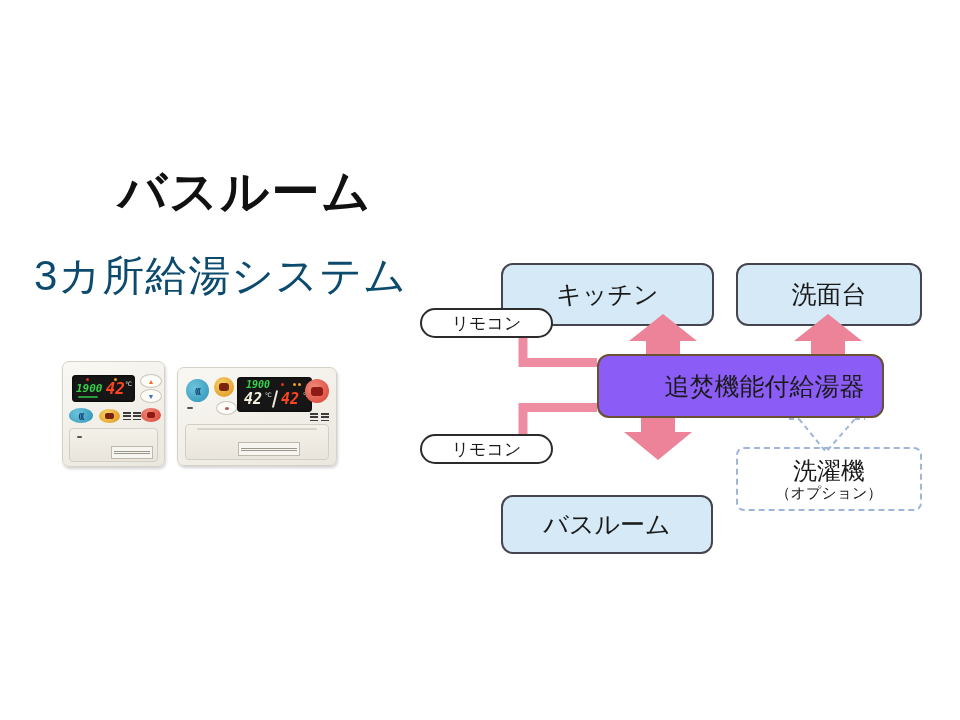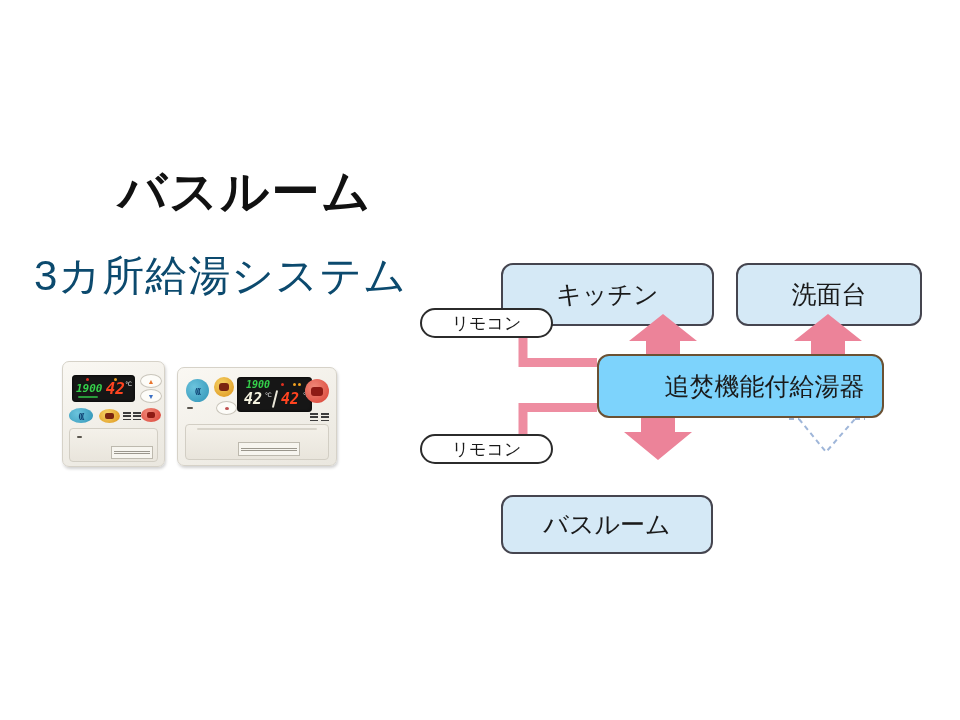--- a/index.html
+++ b/index.html
@@ -50,21 +50,21 @@
     border:1px solid #d2cec4;border-radius:4px;}
   .flap-groove{position:absolute;left:8%;right:8%;top:3px;height:2px;background:#d8d4ca;border-radius:2px;}
   .sticker{position:absolute;background:#f7f5ef;border:1px solid #bdb9ae;
     display:flex;flex-direction:column;justify-content:center;gap:1px;padding:1px 2px;}
   .sticker i{display:block;height:1px;background:#9a968c;}
   .notch{position:absolute;background:#5a564e;border-radius:1px;}
   
   .node{position:absolute;display:flex;align-items:center;justify-content:center;
     text-align:center;box-sizing:border-box;border-radius:15px;}
   .room{background:#d5e9f6;border:2px solid #45454f;border-radius:12px;font-size:25px;z-index:1;}
-  .heater{background:#7dd3fc;border:2px solid #6b5133;border-radius:12px;font-size:25px;z-index:3;padding-left:48px;}
+  .heater{background:#8b5cf6;border:2px solid #6b5133;border-radius:12px;font-size:25px;z-index:3;padding-left:48px;}
   .remote{background:#ffffff;border:2px solid #2b2b2b;font-size:17px;z-index:4;}
   .washer{background:#ffffff;border:2px dashed #9fb6d9;border-radius:8px;
     flex-direction:column;line-height:1.15;z-index:1;}
   .washer .main{font-size:24px;}
   .washer .sub{font-size:15px;}
   #connectors{position:absolute;left:0;top:0;z-index:2;pointer-events:none;}
 </style>
 </head>
 <body>
 
@@ -173,14 +173,18 @@
   </div>
   <div class="node heater" style="left:597px;top:354px;width:287px;height:64px;">
     <span>追焚機能付給湯器</span>
   </div>
   <div class="node remote" style="left:420px;top:434px;width:133px;height:30px;">
     <span>リモコン</span>
   </div>
   <div class="node room" style="left:501px;top:447px;width:212px;height:59px;margin-top:48px;">
     <span>バスルーム</span>
   </div>
+  <div class="node washer" style="left:736px;top:447px;width:186px;height:64px;">
+    <span class="main">洗濯機</span>
+    <span class="sub">（オプション）</span>
+  </div>
 
 </div>
 
 </body></html>

